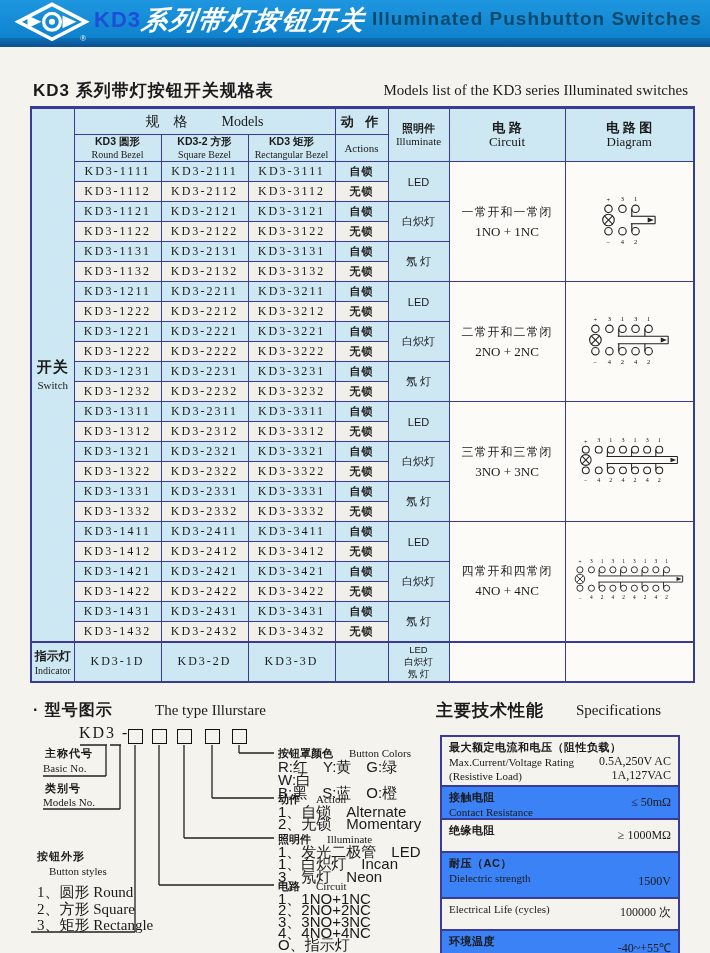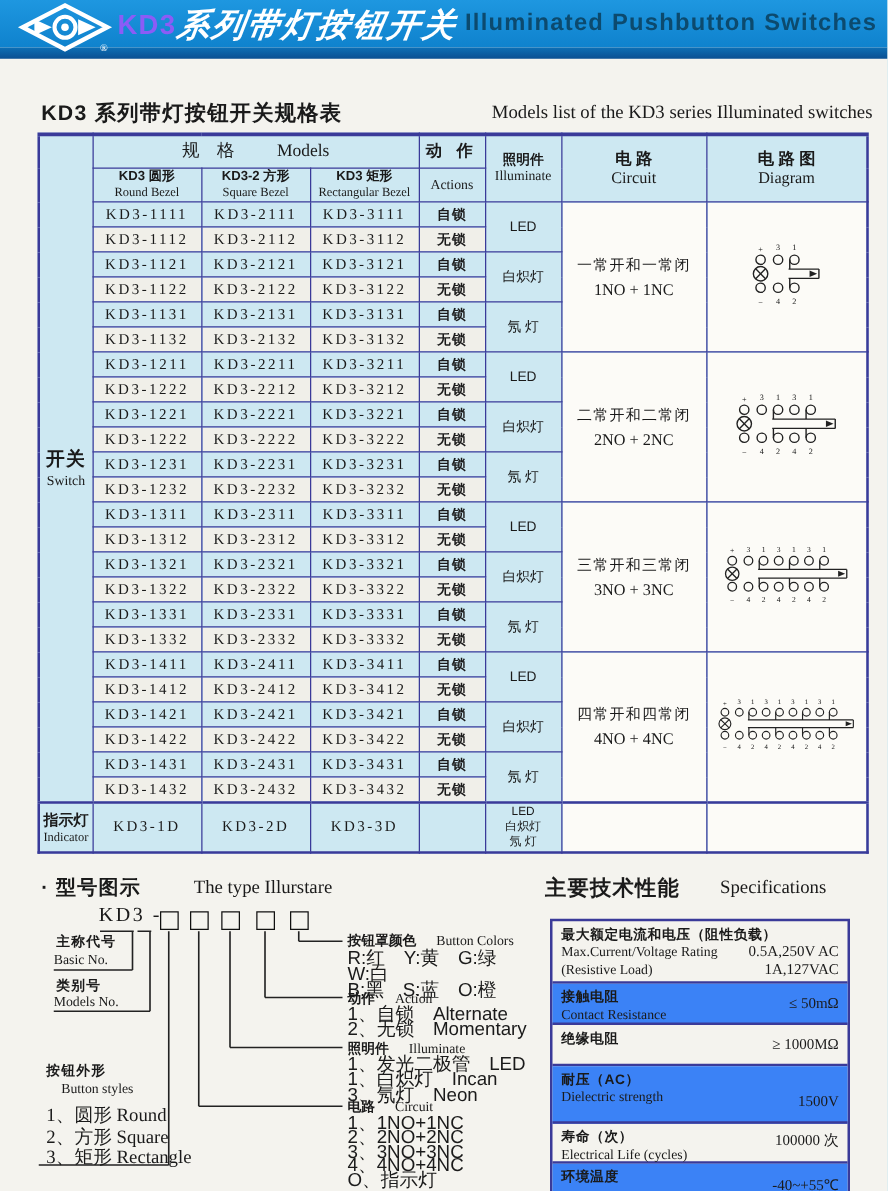--- a/index.html
+++ b/index.html
@@ -3,27 +3,27 @@
 <meta charset="utf-8">
 <style>
   *{margin:0;padding:0;box-sizing:border-box}
   html,body{width:710px;height:953px}
   body{position:relative;background:#f4f3ee;font-family:"Liberation Sans",sans-serif;color:#1a1a1a;overflow:hidden}
 
   
   .topbar{position:absolute;left:0;top:0;width:710px;height:38px;background:linear-gradient(#1e97e0,#0f82cd)}
   .topstrip{position:absolute;left:0;top:38px;width:710px;height:9px;background:linear-gradient(#0d6fb5,#0a4f92)}
   .logo{position:absolute;left:14px;top:2px}
-  .kd3{position:absolute;left:94px;top:7px;color:#8b5cf6;font-size:22px;font-weight:bold;letter-spacing:1px}
+  .kd3{position:absolute;left:94px;top:7px;color:#1d4ed8;font-size:22px;font-weight:bold;letter-spacing:1px}
   .title-cn{position:absolute;left:142px;top:3px;color:#fff;font-size:26px;font-weight:bold;font-style:italic;letter-spacing:2px;transform:skewX(-8deg)}
   .title-en{position:absolute;left:372px;top:8px;color:#0c4a6e;font-size:19px;font-weight:bold;letter-spacing:1px}
 
   
   .sec-cn{position:absolute;left:33px;top:79px;font-size:17px;font-weight:bold;letter-spacing:1px}
-  .sec-en{position:absolute;right:12px;top:82px;font-size:15px;font-family:"Liberation Serif",serif}
+  .sec-en{position:absolute;right:22px;top:82px;font-size:15px;font-family:"Liberation Serif",serif}
 
   
   table.models{position:absolute;left:30px;top:106px;border-collapse:collapse;table-layout:fixed;background:#cde8f2;border:2px solid #3a3a99;border-top:3px solid #3a3a99}
   .models td{border:1px solid #3a3a99;text-align:center;vertical-align:middle;padding:0;overflow:hidden}
   .models tr.hrow td{height:27px}
   .models tr.hrow2 td{height:27px}
   .models tr.rb td,.models tr.rw td{height:20px}
   .models tr.rb{background:#cde8f2}
   .models tr.rw{background:#f0efe9}
   .models tr.irow td{height:40px;border-top:2px solid #3a3a99}
@@ -559,21 +559,20 @@
       <div class="spec-row" style="height: 33px;">
         <div class="sp-cn">绝缘电阻</div>
         <div class="sp-val">≥ 1000MΩ</div>
       </div>
       <div class="spec-row sblue" style="height: 46px;">
         <div class="sp-cn">耐压（AC）</div>
         <div class="sp-en">Dielectric strength</div>
         <div class="sp-val">1500V</div>
       </div>
       <div class="spec-row" style="height: 32px;">
-        <div class="sp-cn">寿命（次）</div>
         <div class="sp-en">Electrical Life (cycles)</div>
         <div class="sp-val">100000 次</div>
       </div>
       <div class="spec-row sblue" style="height: 33px;">
         <div class="sp-cn">环境温度</div>
         <div class="sp-val">-40~+55℃</div>
       </div>
     </div>
 </div>
 

